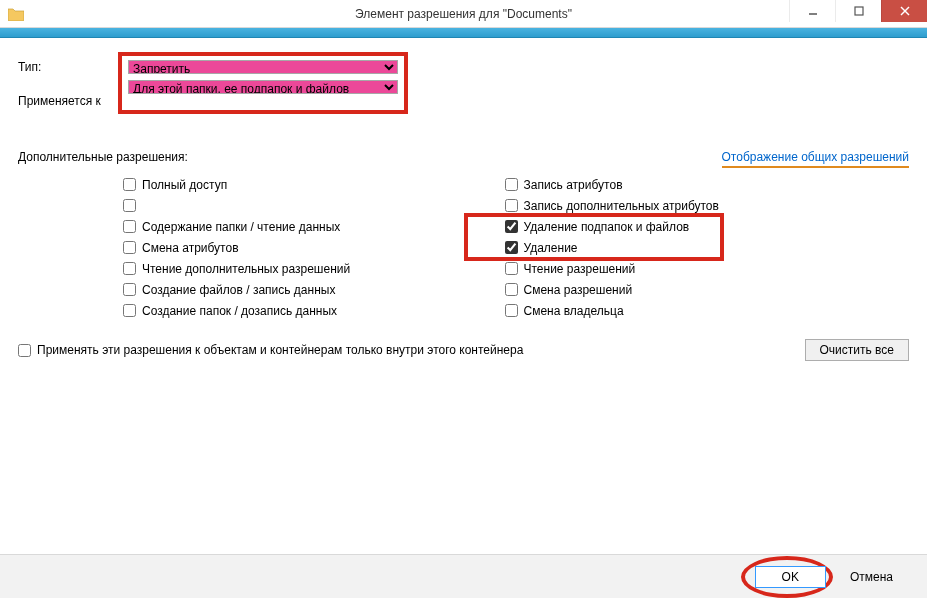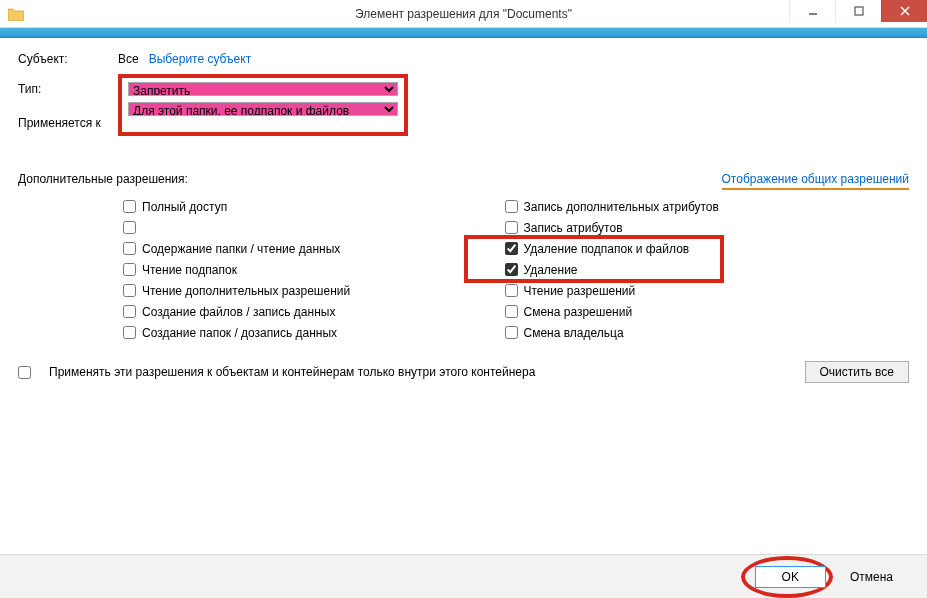--- a/index.html
+++ b/index.html
@@ -44,21 +44,21 @@
   .perm-col.right { padding-left: 10px; }
   .perm-item { display:flex; align-items:center; height: 21px; margin-left: 31px; }
   .perm-item input[type=checkbox] { margin: 0 6px 0 0; width:13px; height:13px; accent-color:#333; }
   .perm-item label { cursor: default; }
 
   
   .hl-box { position:absolute; border: 4px solid #d7271b; pointer-events:none; }
 
   
   .bottom-row { display:flex; align-items:center; justify-content:space-between; margin-top: 18px; }
-  .only-line { display:flex; align-items:flex-end;gap:12px; }
+  .only-line { display:flex; align-items:flex-end; }
   .only-line input { margin: 0 6px 0 0; width:13px; height:13px; }
   .btn { height: 22px; padding: 0 14px; background: #f0f0f0; border: 1px solid #adadad; font: inherit; cursor:pointer; }
 
   
   .footer { position:absolute; left:0; right:0; bottom:0; height:44px; background:#f2f2f2; border-top:1px solid #d9d9d9; display:flex; align-items:center; justify-content:flex-end; padding-right: 20px; gap: 10px; }
   .btn.ok { border: 1px solid #3399ff; background:#fff; padding: 0 26px; position:relative; }
   .ok-ring { position:absolute; border:4px solid #d7271b; border-radius: 50%; width: 92px; height: 42px; pointer-events:none; }
 
 </style>
 </head>
@@ -87,25 +87,20 @@
           <line x1="1" y1="1" x2="9" y2="9" stroke="#fff" stroke-width="1.5"></line>
           <line x1="9" y1="1" x2="1" y2="9" stroke="#fff" stroke-width="1.5"></line>
         </svg>
       </div>
   </div>
 </div>
 <div class="ribbon"></div>
 
 <div class="content">
 
-  <div class="row">
-    <span class="lab">Субъект:</span>
-    <span class="subj-all">Все</span>
-    <span class="subj-link">Выберите субъект</span>
-  </div>
 
   <div style="display:flex;">
     <div style="width:100px;">
       <div class="select-row" style="height:30px;">
           <span>Тип:</span>
         </div>
       <div class="select-row" style="height:26px;align-items:center;">
           <span>Применяется к</span>
         </div>
     </div>
@@ -132,44 +127,44 @@
           </div>
           <div class="perm-item">
             <input type="checkbox" style="">
           </div>
           <div class="perm-item">
             <input type="checkbox" style="">
             <label>Содержание папки / чтение данных</label>
           </div>
           <div class="perm-item">
             <input type="checkbox" style="">
-            <label>Чтение подпапок</label>
+            <label>Смена атрибутов</label>
           </div>
           <div class="perm-item">
             <input type="checkbox" style="">
             <label>Чтение дополнительных разрешений</label>
           </div>
           <div class="perm-item">
             <input type="checkbox" style="">
             <label>Создание файлов / запись данных</label>
           </div>
           <div class="perm-item">
             <input type="checkbox" style="">
             <label>Создание папок / дозапись данных</label>
           </div>
         </div>
       <div class="perm-col right" id="col2">
         <div class="hl-box" id="hl2" style="left: 0px; top: 39px; width: 260px; height: 48px;"></div>
       <div class="perm-item">
             <input type="checkbox" style="">
+            <label>Запись атрибутов</label>
+          </div>
+          <div class="perm-item">
+            <input type="checkbox" style="">
             <label>Запись дополнительных атрибутов</label>
-          </div>
-          <div class="perm-item">
-            <input type="checkbox" style="">
-            <label>Запись атрибутов</label>
           </div>
           <div class="perm-item">
             <input type="checkbox" checked="" style="">
             <label>Удаление подпапок и файлов</label>
           </div>
           <div class="perm-item">
             <input type="checkbox" checked="" style="">
             <label>Удаление</label>
           </div>
           <div class="perm-item">

